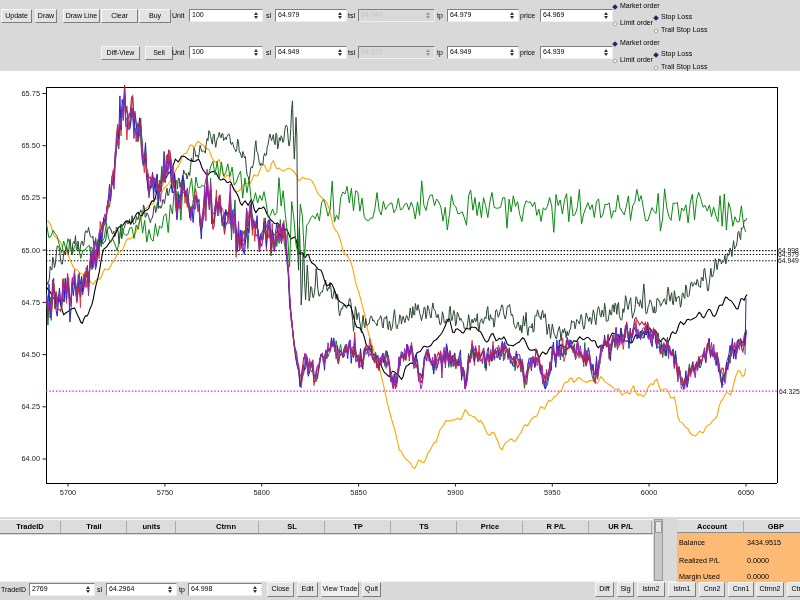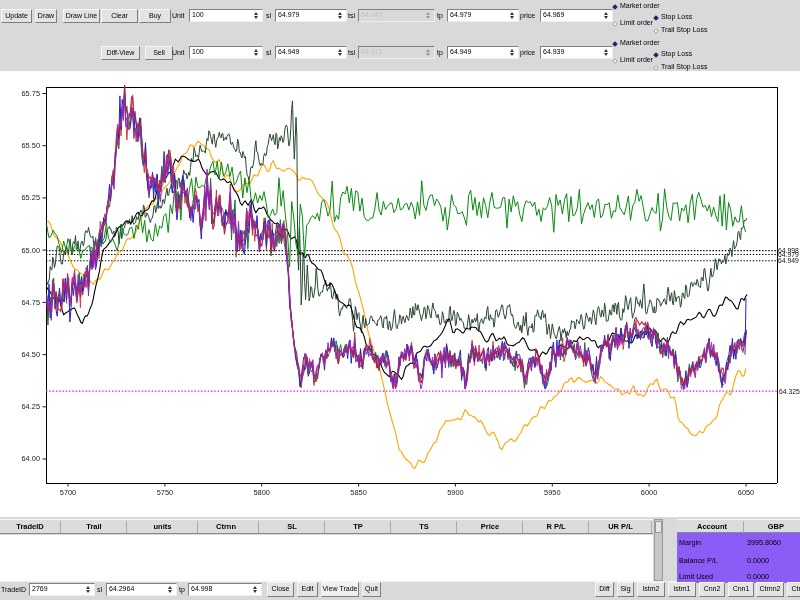--- a/index.html
+++ b/index.html
@@ -25,21 +25,21 @@
 .rdsel {position:absolute;width:4px;height:4px;background:#26265e;transform:rotate(45deg);}
 .rdun {position:absolute;width:4px;height:4px;background:#fdfdfd;border:1px solid #aaa;border-radius:1px;transform:rotate(45deg);}
 #tblhead {position:absolute;left:0;top:519px;width:653px;height:15px;background:#dcdcdc;
   border-top:1px solid #f5f5f5;border-bottom:1px solid #8a8a8a;}
 .th {position:absolute;top:1px;height:12px;font-size:7.5px;font-weight:bold;text-align:center;
   border-right:1px solid #aaa;color:#000;line-height:12px;}
 #tblbody {position:absolute;left:0;top:535px;width:653px;height:46px;background:#fff;}
 #sbar {position:absolute;left:654px;top:519px;width:9px;height:62px;background:#c8c8c8;
   border:1px solid #9a9a9a;}
 .sb-el {position:absolute;left:0px;top:1px;width:7px;height:12px;background:#e6e6e6;border:1px solid #999;}
-#acct {position:absolute;left:677px;top:519px;width:123px;height:64px;background:#8b5cf6;}
+#acct {position:absolute;left:677px;top:519px;width:123px;height:64px;background:#fdba74;}
 .ahead {position:absolute;left:0;top:0;width:123px;height:14px;background:#dcdcdc;
   border-top:1px solid #f5f5f5;border-bottom:1px solid #8a8a8a;font-size:7.5px;font-weight:bold;}
 .ah1 {position:absolute;left:20px;top:2px;}
 .ah2 {position:absolute;right:16px;top:2px;}
 .ahd {position:absolute;left:66px;top:1px;width:1px;height:12px;background:#aaa;}
 .arow {position:absolute;left:2px;width:119px;height:12px;font-size:7.2px;color:#000;}
 .arow .av {position:absolute;left:68px;}
 #botbar {position:absolute;left:0;top:581px;width:800px;height:19px;background:#d9d9d9;
   border-top:1px solid #f0f0f0;}
 </style></head>
@@ -205,42 +205,42 @@
     <div class="lab" style="left:620px;top:39px;width:60px">Market order</div>
 <span class="rdun" style="left:613px;top:59px"></span>
     <div class="lab" style="left:620px;top:56px;width:60px">Limit order</div>
 <span class="rdsel" style="left:654px;top:53px"></span>
     <div class="lab" style="left:661px;top:50px;width:60px">Stop Loss</div>
 <span class="rdun" style="left:654px;top:66px"></span>
     <div class="lab" style="left:661px;top:63px;width:60px">Trail Stop Loss</div>
 <div id="tblhead">
       <div class="th" style="left:0px;width:61px">TradeID</div>
       <div class="th" style="left:62px;width:65px">Trail</div>
-      <div class="th" style="left:128px;width:70px">units</div>
+      <div class="th" style="left:128px;width:48px">units</div>
       <div class="th" style="left:194px;width:65px">Ctrnn</div>
       <div class="th" style="left:260px;width:65px">SL</div>
       <div class="th" style="left:326px;width:65px">TP</div>
       <div class="th" style="left:392px;width:65px">TS</div>
       <div class="th" style="left:458px;width:65px">Price</div>
       <div class="th" style="left:524px;width:65px">R P/L</div>
       <div class="th" style="left:590px;width:62px">UR P/L</div>
     </div>
 <div id="tblbody"></div>
 <div id="sbar">
       <div class="sb-el"></div>
     </div>
 <div id="acct">
 <div class="ahead">
         <span class="ah1">Account</span>
         <span class="ahd"></span>
         <span class="ah2">GBP</span>
       </div>
-<div class="arow" style="top:19px"><span>Margin</span><span class="av">3995.8060</span></div>
-<div class="arow" style="top:37px"><span>Balance P/L</span><span class="av">0.0000</span></div>
-<div class="arow" style="top:53px"><span>Limit Used</span><span class="av">0.0000</span></div>
+<div class="arow" style="top:19px"><span>Balance</span><span class="av">3434.9515</span></div>
+<div class="arow" style="top:37px"><span>Realized P/L</span><span class="av">0.0000</span></div>
+<div class="arow" style="top:53px"><span>Margin Used</span><span class="av">0.0000</span></div>
 </div>
 <div class="lab" style="left:1px;top:586px;width:28px">TradeID</div>
 <div class="spin" style="left:29px;top:583px;width:66px;height:13px;">
       <span class="sv">2769</span>
       <span class="arr">
         <i class="au"></i>
         <i class="ad"></i>
       </span>
     </div>
 <div class="lab" style="left:97px;top:586px;width:8px">sl</div>

